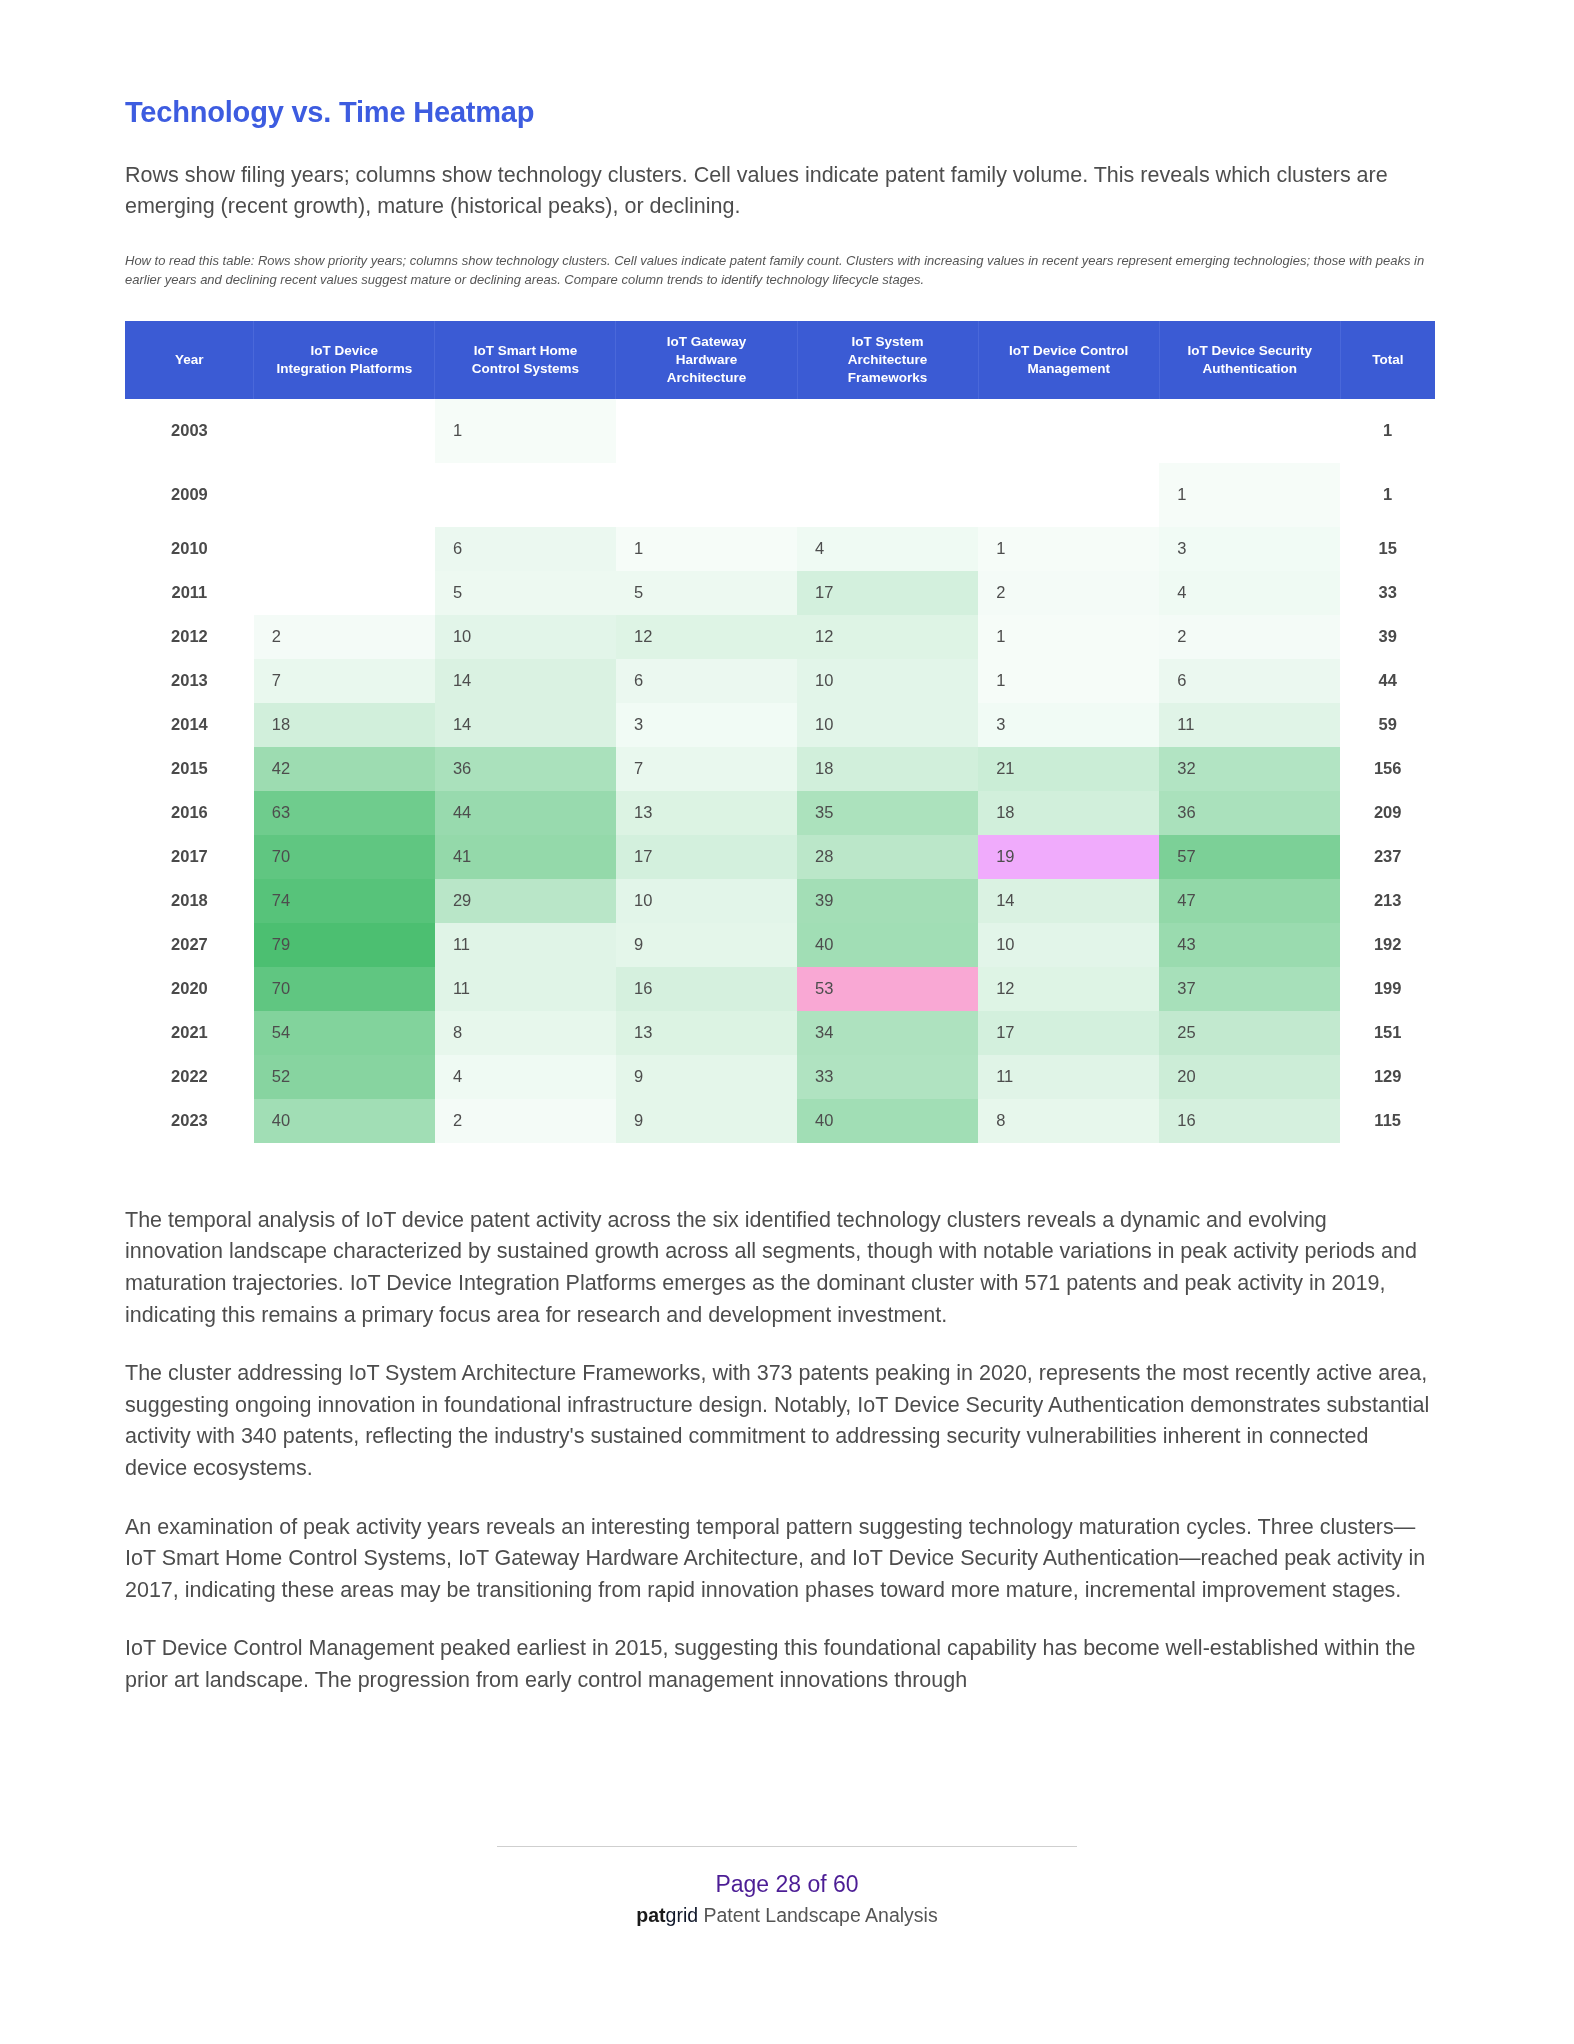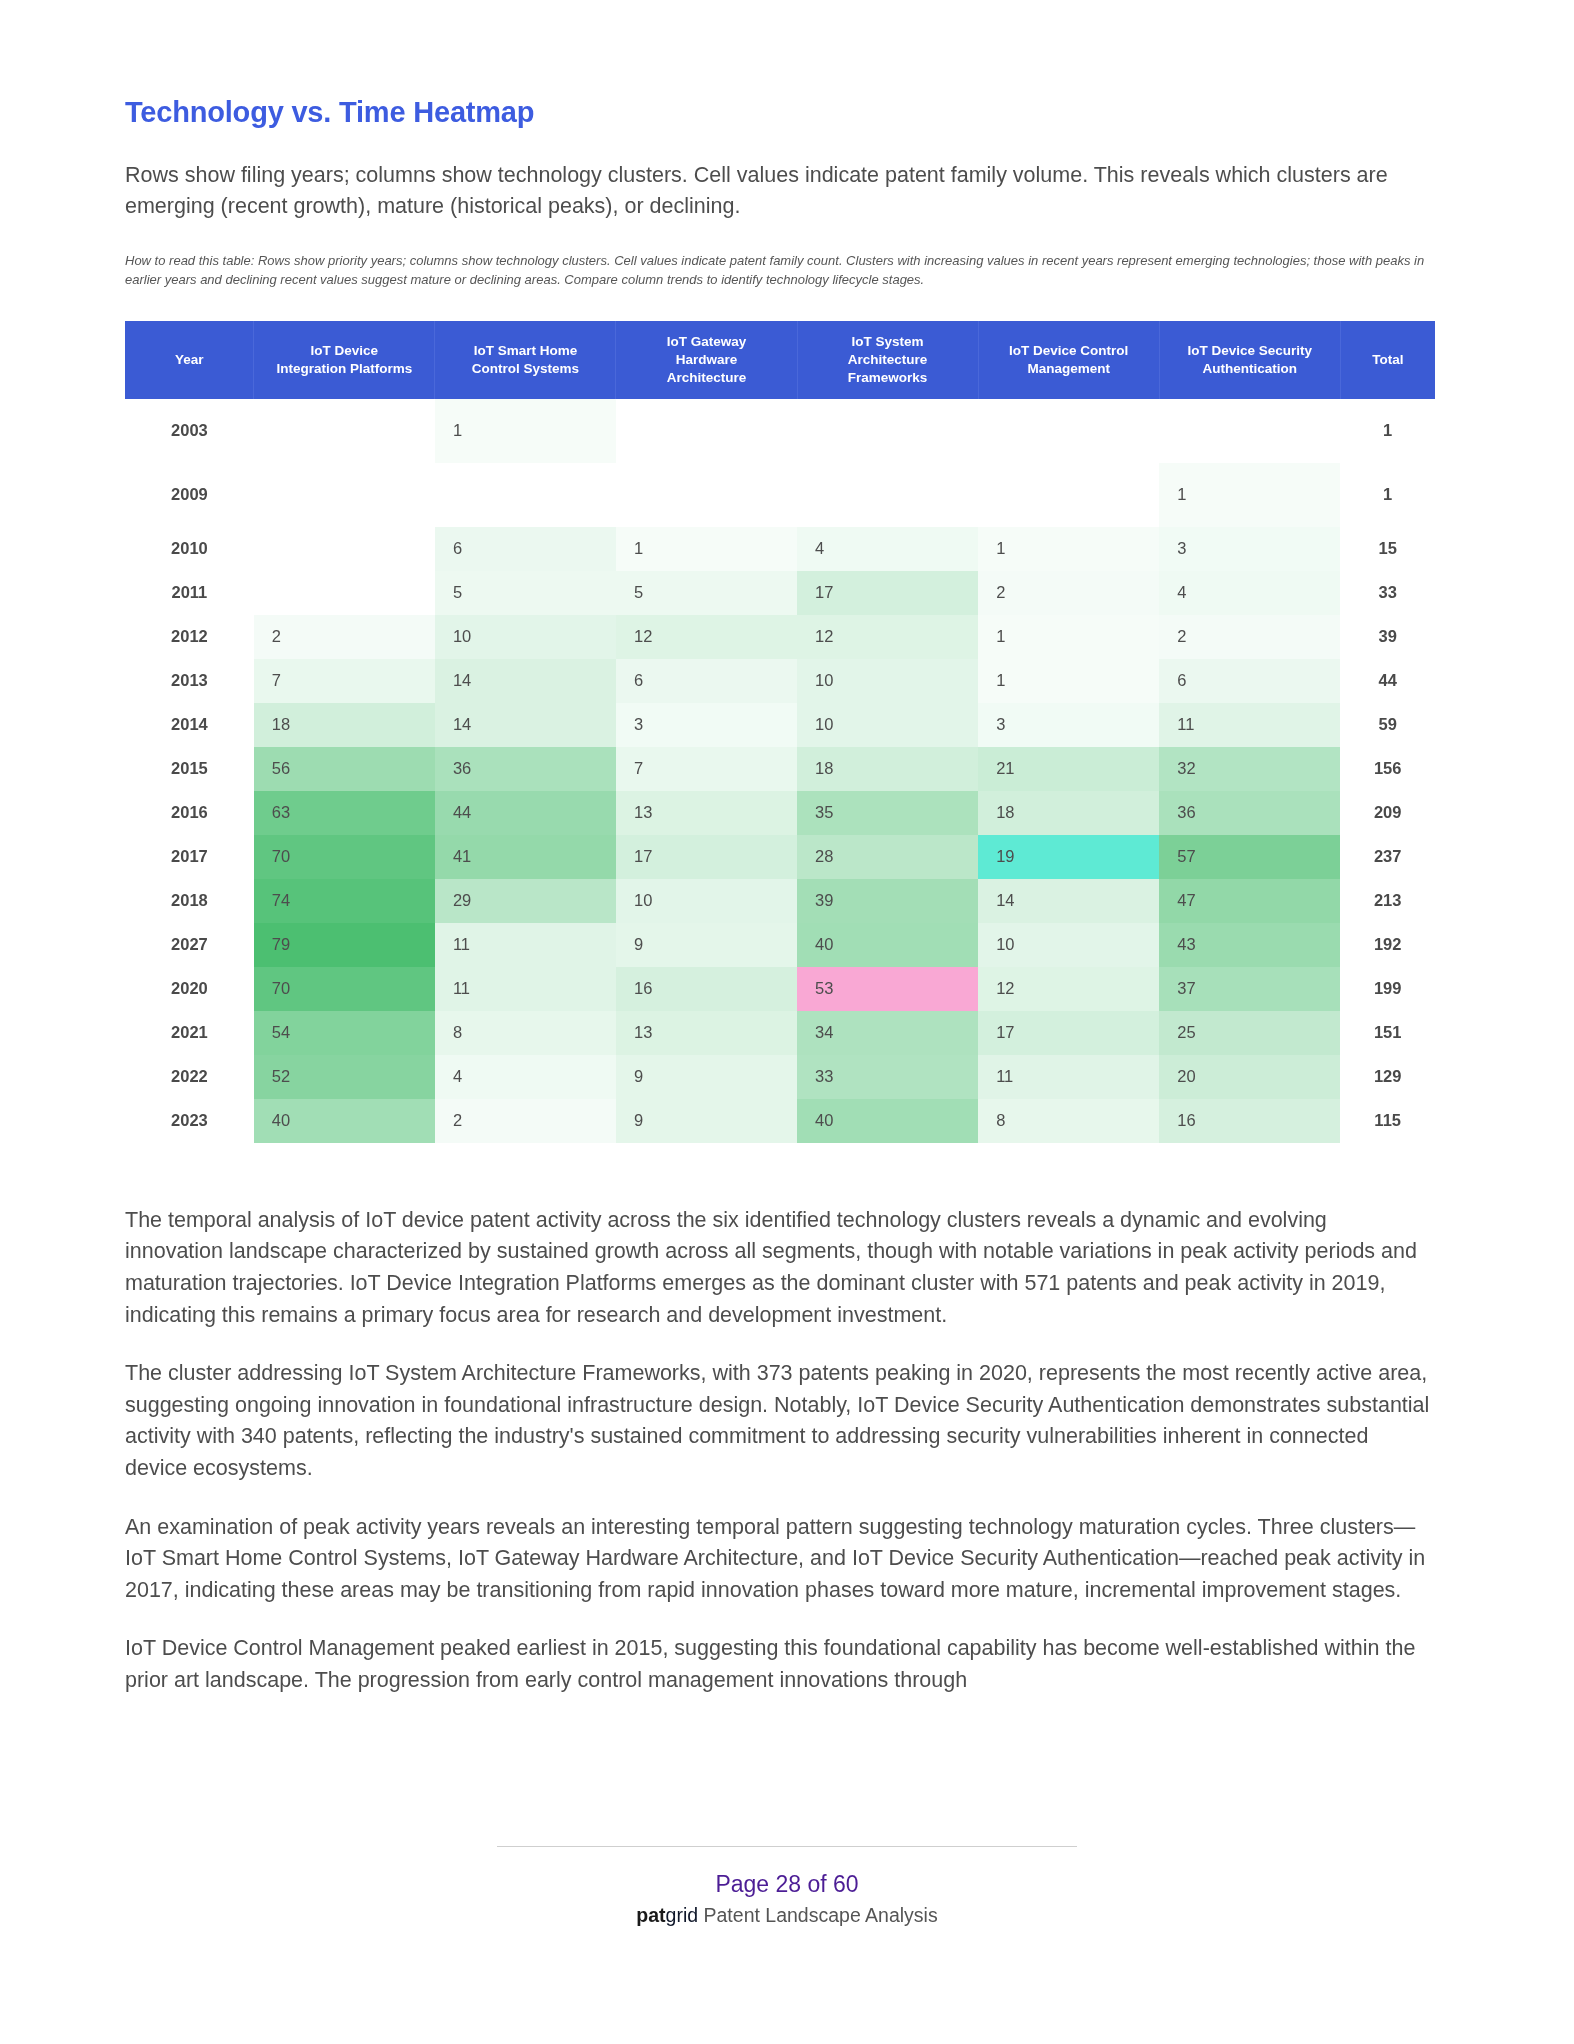--- a/index.html
+++ b/index.html
@@ -258,21 +258,21 @@
               <td style="background: rgb(209, 239, 219);">18</td>
               <td style="background: rgb(218, 242, 226);">14</td>
               <td style="background: rgb(241, 251, 245);">3</td>
               <td style="background: rgb(226, 245, 233);">10</td>
               <td style="background: rgb(241, 251, 245);">3</td>
               <td style="background: rgb(224, 244, 231);">11</td>
               <td class="total-cell">59</td>
             </tr>
             <tr>
               <td class="year-cell">2015</td>
-              <td style="background: rgb(157, 220, 177);">56</td>
+              <td style="background: rgb(157, 220, 177);">42</td>
               <td style="background: rgb(170, 225, 188);">36</td>
               <td style="background: rgb(233, 248, 238);">7</td>
               <td style="background: rgb(209, 239, 219);">18</td>
               <td style="background: rgb(202, 237, 214);">21</td>
               <td style="background: rgb(178, 228, 195);">32</td>
               <td class="total-cell">156</td>
             </tr>
             <tr>
               <td class="year-cell">2016</td>
               <td style="background: rgb(111, 204, 141);">63</td>
@@ -282,21 +282,21 @@
               <td style="background: rgb(209, 239, 219);">18</td>
               <td style="background: rgb(170, 225, 188);">36</td>
               <td class="total-cell">209</td>
             </tr>
             <tr>
               <td class="year-cell">2017</td>
               <td style="background: rgb(96, 198, 129);">70</td>
               <td style="background: rgb(148, 217, 170);">41</td>
               <td style="background: rgb(211, 240, 221);">17</td>
               <td style="background: rgb(187, 231, 201);">28</td>
-              <td style="background: #5eead4;">19</td>
+              <td style="background: #f0abfc;">19</td>
               <td style="background: rgb(124, 208, 151);">57</td>
               <td class="total-cell">237</td>
             </tr>
             <tr>
               <td class="year-cell">2018</td>
               <td style="background: rgb(87, 195, 122);">74</td>
               <td style="background: rgb(185, 230, 200);">29</td>
               <td style="background: rgb(226, 245, 233);">10</td>
               <td style="background: rgb(163, 222, 182);">39</td>
               <td style="background: rgb(218, 242, 226);">14</td>

